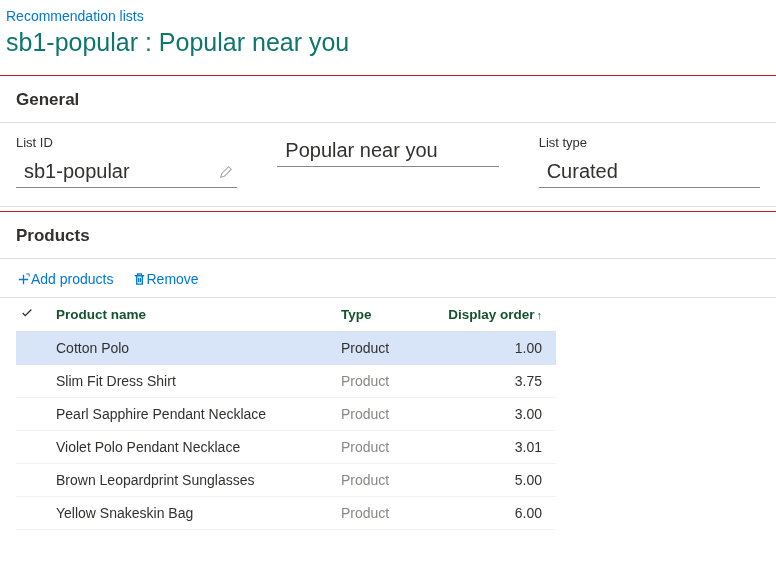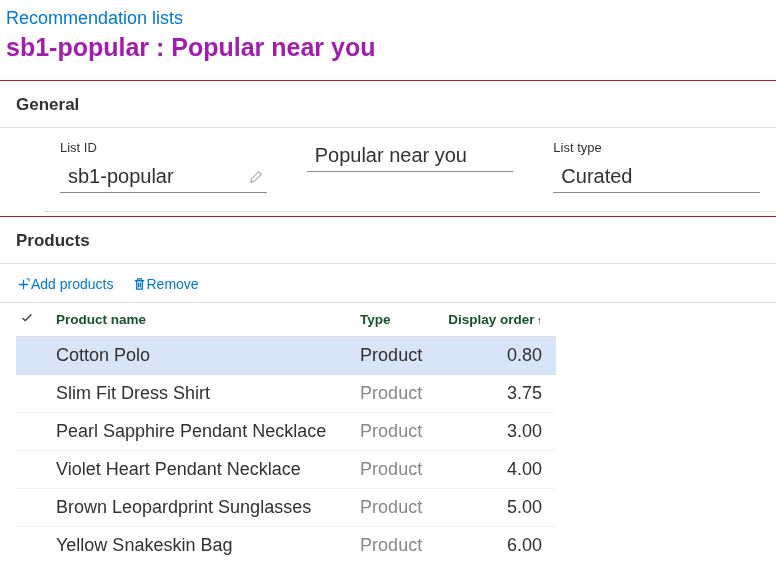--- a/index.html
+++ b/index.html
@@ -8,46 +8,45 @@
     padding: 0;
     font-family: "Segoe UI", Arial, sans-serif;
     font-size: 14px;
     color: #323130;
     background: #ffffff;
     width: 776px;
   }
   .breadcrumb {
     padding: 8px 6px 2px 6px;
     color: #0078d4;
-    font-size: 18px;
+    font-size: 14px;
     cursor: pointer;
   }
   .page-title {
     font-size: 25px;
-    font-weight: 700;
+    font-weight: 400;
     padding: 2px 6px 14px 6px;
-    color: #a21caf;
+    color: #0f766e;
   }
   .section {
     border-top: 1px solid #b91c1c;
     margin-top: 4px;
   }
   .section-header {
     font-size: 17px;
     font-weight: 600;
     padding: 14px 16px 12px 16px;
     border-bottom: 1px solid #e1dfdd;
     background: #ffffff;
   }
   .general-fields {
     display: flex;
     gap: 40px;
     padding: 12px 16px 18px 16px;
     border-bottom: 1px solid #e1dfdd;
-    margin-left: 44px;
   }
   .field {
     flex: 1;
     display: flex;
     flex-direction: column;
   }
   .field-label {
     font-size: 13px;
     color: #323130;
     margin-bottom: 6px;
@@ -100,21 +99,21 @@
     font-size: 13.5px;
     color: #14532d;
     padding: 8px 8px 8px 4px;
     border-bottom: 1px solid #e1dfdd;
   }
   .table thead th.check-col { width: 28px; }
   .table thead th.order-col { text-align: right; padding-right: 14px; }
   .table tbody td {
     padding: 8px 8px 8px 4px;
     border-bottom: 1px solid #f3f2f1;
-    font-size: 18px;
+    font-size: 14px;
   }
   .table tbody tr.selected { background: #d8e4f7; }
   .table tbody tr.selected td { border-bottom-color: #d8e4f7; }
   .type-cell { color: #8a8886; }
   .table tbody tr.selected .type-cell { color: #323130; }
   .order-cell { text-align: right; padding-right: 14px !important; }
   .sort-arrow { font-size: 11px; margin-left: 2px; }
   .check-icon { width: 14px; height: 14px; stroke: #323130; stroke-width: 1.5; fill: none; }
   .name-col { padding-left: 12px !important; }
   tbody .name-cell { padding-left: 12px !important; }
@@ -183,39 +182,39 @@
         <th class="order-col">
           <span>Display order</span><span class="sort-arrow">↑</span>
         </th>
       </tr>
     </thead>
     <tbody id="product-rows">
         <tr class="selected">
           <td></td>
           <td class="name-cell">Cotton Polo</td>
           <td class="type-cell">Product</td>
-          <td class="order-cell">0.80</td>
+          <td class="order-cell">1.00</td>
         </tr>
         <tr>
           <td></td>
           <td class="name-cell">Slim Fit Dress Shirt</td>
           <td class="type-cell">Product</td>
           <td class="order-cell">3.75</td>
         </tr>
         <tr>
           <td></td>
           <td class="name-cell">Pearl Sapphire Pendant Necklace</td>
           <td class="type-cell">Product</td>
           <td class="order-cell">3.00</td>
         </tr>
         <tr>
           <td></td>
-          <td class="name-cell">Violet Heart Pendant Necklace</td>
-          <td class="type-cell">Product</td>
-          <td class="order-cell">4.00</td>
+          <td class="name-cell">Violet Polo Pendant Necklace</td>
+          <td class="type-cell">Product</td>
+          <td class="order-cell">3.01</td>
         </tr>
         <tr>
           <td></td>
           <td class="name-cell">Brown Leopardprint Sunglasses</td>
           <td class="type-cell">Product</td>
           <td class="order-cell">5.00</td>
         </tr>
         <tr>
           <td></td>
           <td class="name-cell">Yellow Snakeskin Bag</td>

